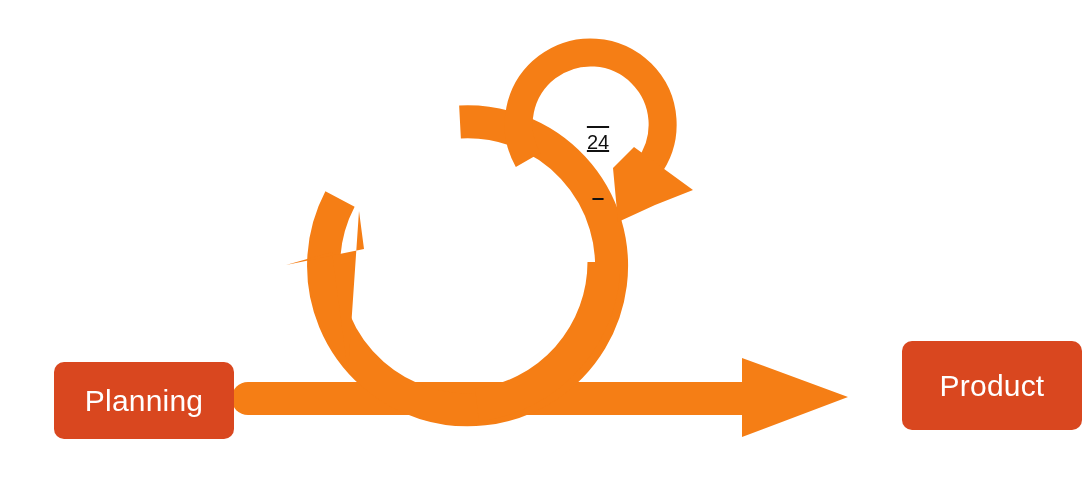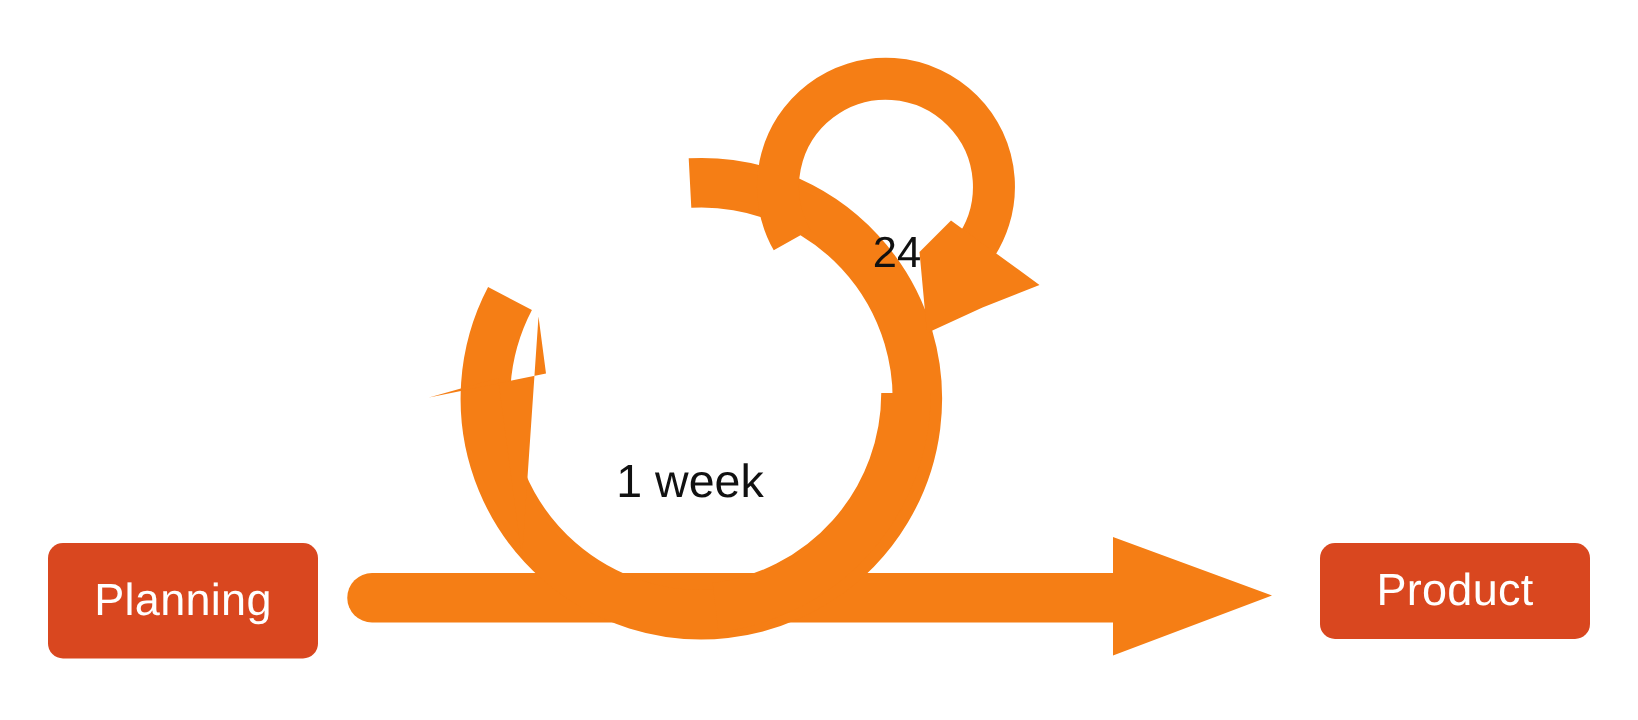--- a/index.html
+++ b/index.html
@@ -30,32 +30,33 @@
     align-items: center;
     justify-content: center;
     border-radius: 10px;
     color: #ffffff;
     font-family: "Liberation Sans", sans-serif;
     font-size: 30px;
     font-weight: 400;
     letter-spacing: 0.2px;
     box-sizing: border-box;
     user-select: none;
+    margin-left: 22px;
   }
   #planning-box {
     left: 32px;
     top: 362px;
     width: 180px;
     height: 77px;
   }
   #product-box {
     left: 880px;
-    top: 362px;
+    top: 341px;
     width: 180px;
-    height: 64px;
+    height: 89px;
   }
   .loop-label {
     position: absolute;
     text-align: center;
     color: #111111;
     font-family: "Liberation Sans", sans-serif;
     font-weight: 400;
     line-height: 1.2;
     user-select: none;
     white-space: pre;
@@ -63,21 +64,22 @@
   #iteration-label {
     left: 360px;
     top: 228px;
     width: 200px;
     font-size: 31px;
   }
   #hours-label {
     left: 523px;
     top: 82px;
     width: 150px;
-    font-size: 29px;
+    font-size: 20px;
+    text-decoration: underline;
   }
 </style>
 </head>
 <body>
 
 <div id="canvas" style="background: rgb(255, 255, 255);">
 
   <svg id="diagram-svg" viewBox="0 0 1092 480" xmlns="http://www.w3.org/2000/svg">
 
     <g>
@@ -128,20 +130,19 @@
 
   <div class="node-box" id="planning-box" style="background: rgb(217, 71, 31); color: rgb(255, 255, 255);">
     <span>Planning</span>
   </div>
 
   <div class="node-box" id="product-box" style="background: rgb(217, 71, 31); color: rgb(255, 255, 255);">
     <span>Product</span>
   </div>
 
   <div class="loop-label" id="iteration-label" style="color: rgb(17, 17, 17);">
-    <div>1 week</div>
   </div>
 
   <div class="loop-label" id="hours-label" style="color: rgb(17, 17, 17);">
     <div>24</div>
   </div>
 
 </div>
 
 </body></html>

